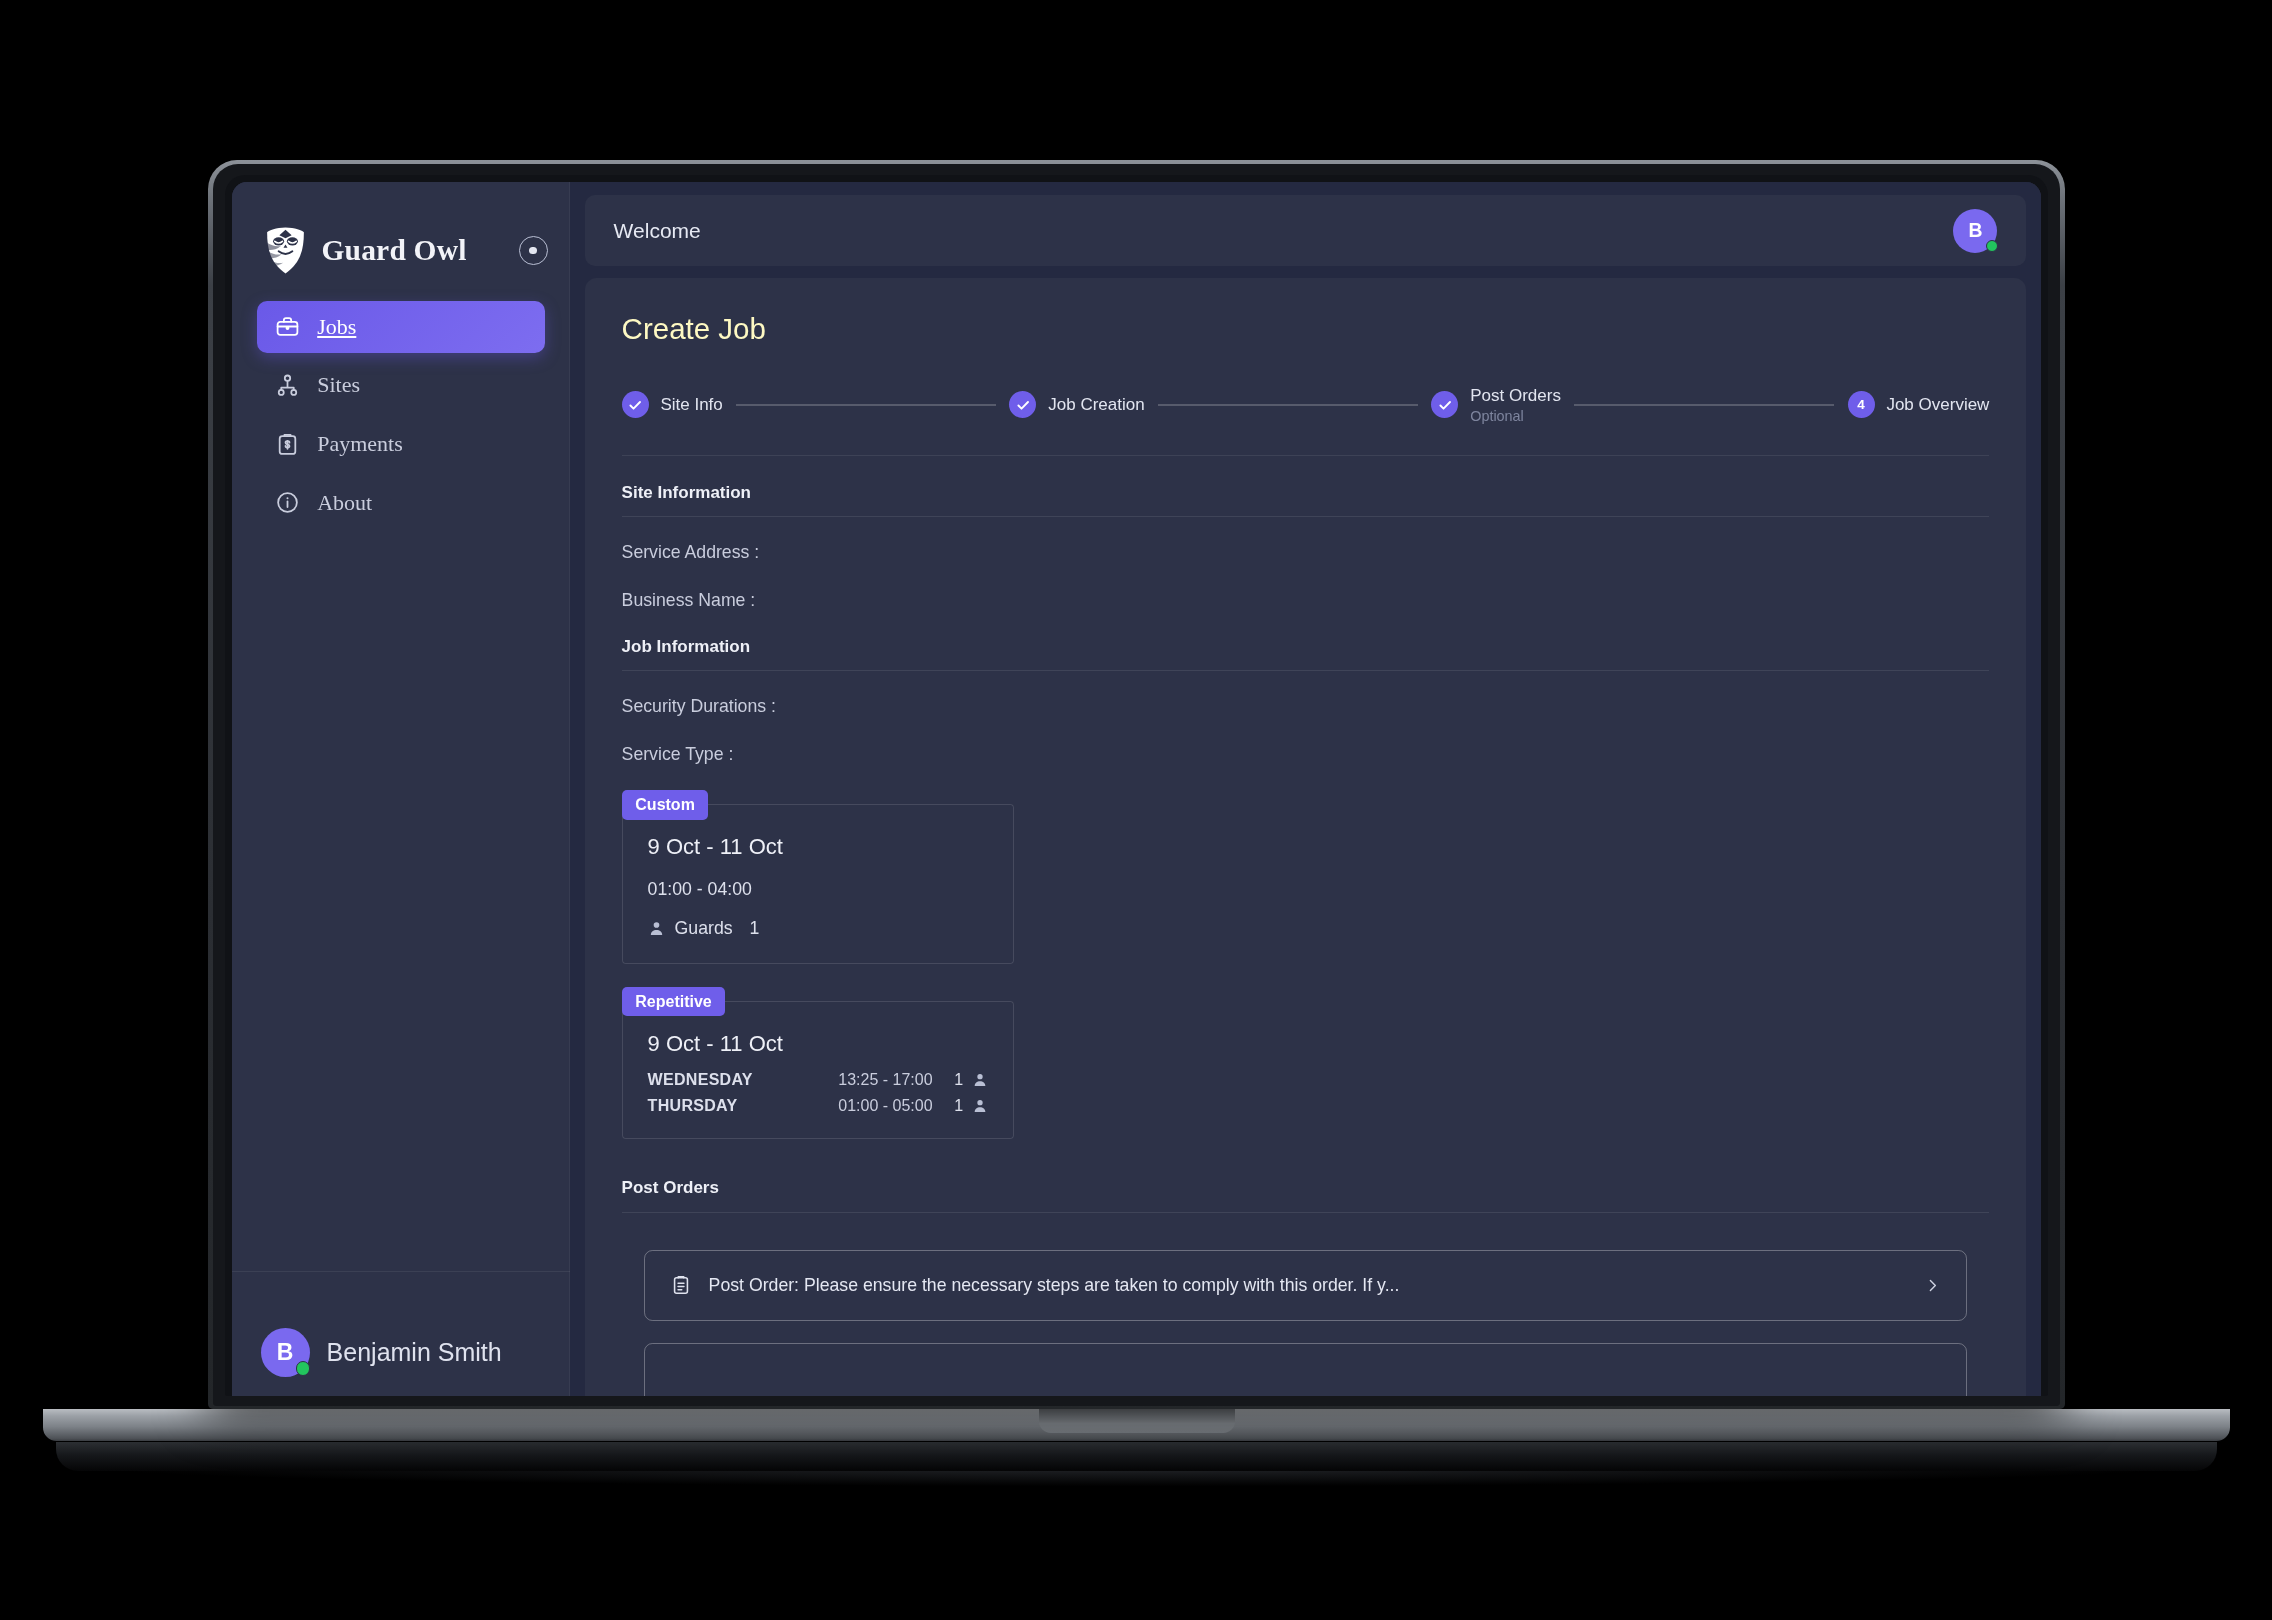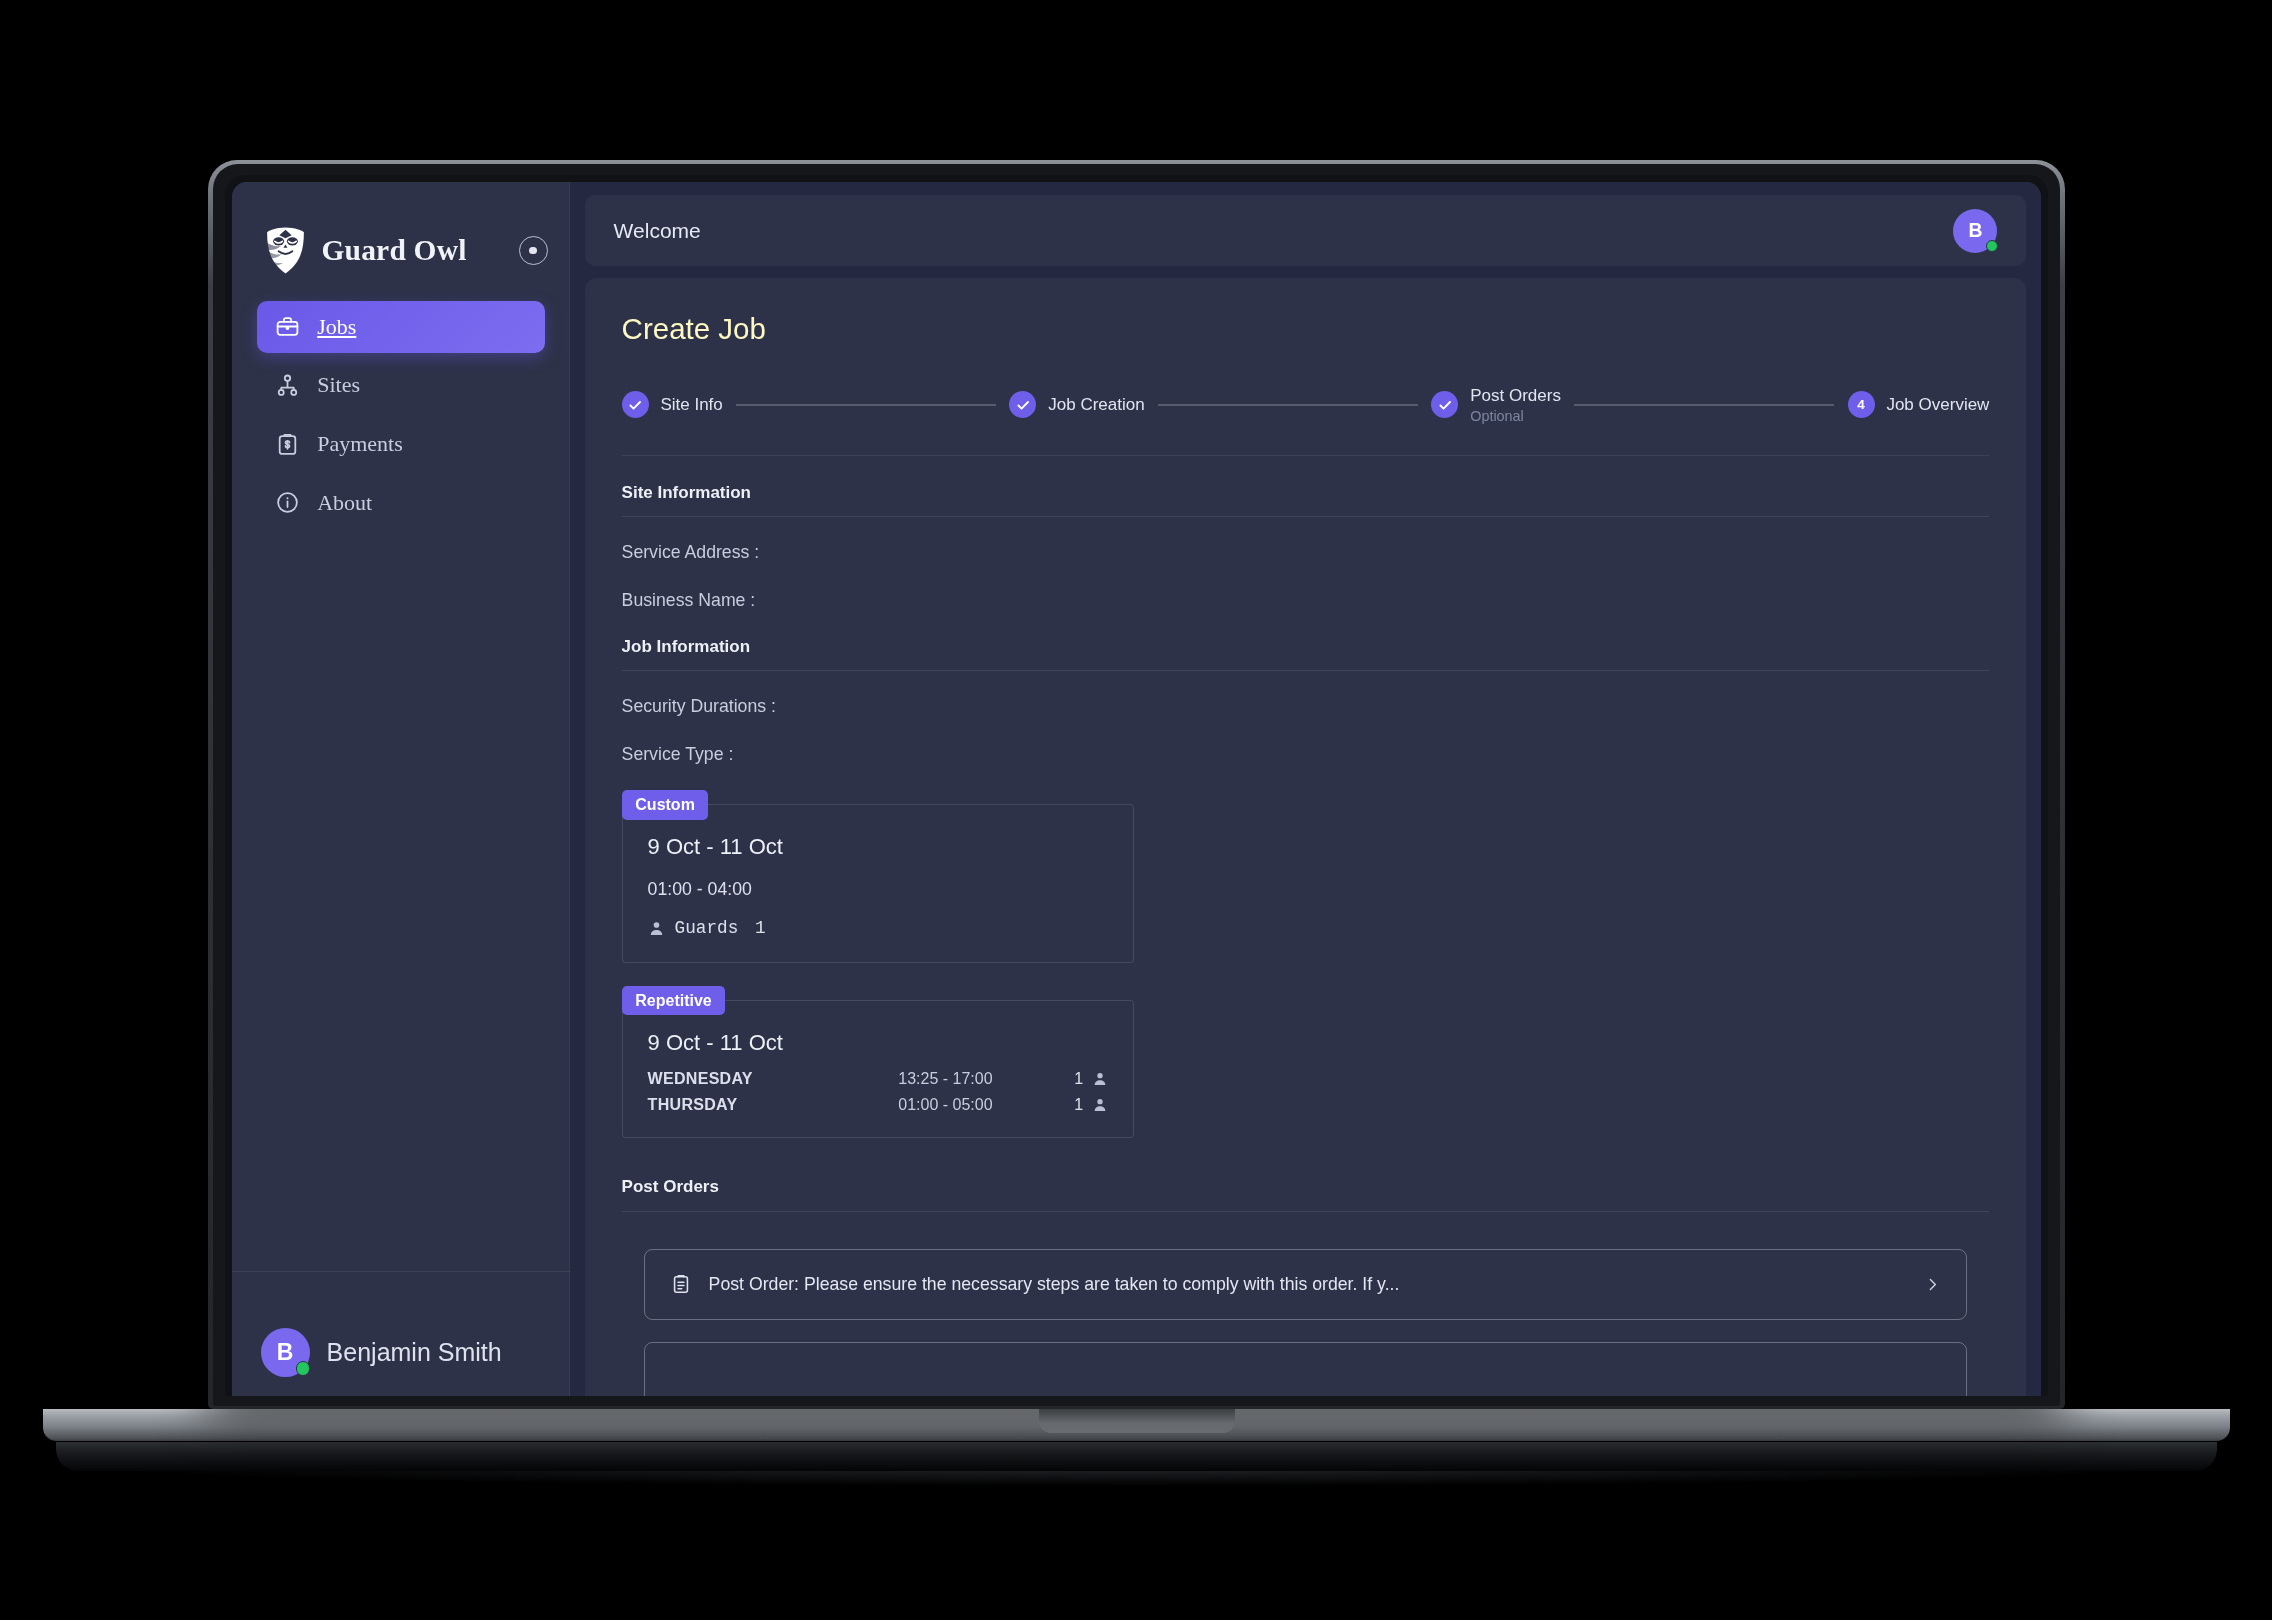--- a/index.html
+++ b/index.html
@@ -279,21 +279,21 @@
     margin-bottom: 11.8px;
   }
   .field-row {
     font-size: 17.7px;
     color: #c9cddd;
     padding: 13.5px 0;
   }
 
   
   .sched-card {
-    width: 512px;
+    width: 392px;
     border: 0.8px solid rgba(255,255,255,0.12);
     border-radius: 3.4px;
     position: relative;
     padding: 29px 25px 23.6px 25px;
     margin-top: 25px;
   }
   .sched-tag {
     position: absolute;
     left: -0.8px; top: -15px;
     background: #6f5eea;
@@ -309,21 +309,21 @@
     font-weight: 400;
     margin-bottom: 18.6px;
   }
   .sched-time {
     font-size: 17.7px;
     color: #dde0ec;
     margin-bottom: 18.6px;
   }
   .sched-guards {
     display: flex; align-items: center; gap: 10px;
-    font-size: 17.7px; color: #dde0ec; font-family: Liberation Mono, monospace;
+    font-size: 17.7px; color: #dde0ec;
   }
   .sched-guards .gicon { width: 17px; height: 17px; flex: 0 0 17px; display:block; }
   .sched-guards .gnum { margin-left: 6.8px; }
 
   .rep-row {
     display: flex;
     align-items: center;
     font-size: 16px;
     color: #dde0ec;
     padding: 4.2px 0;

